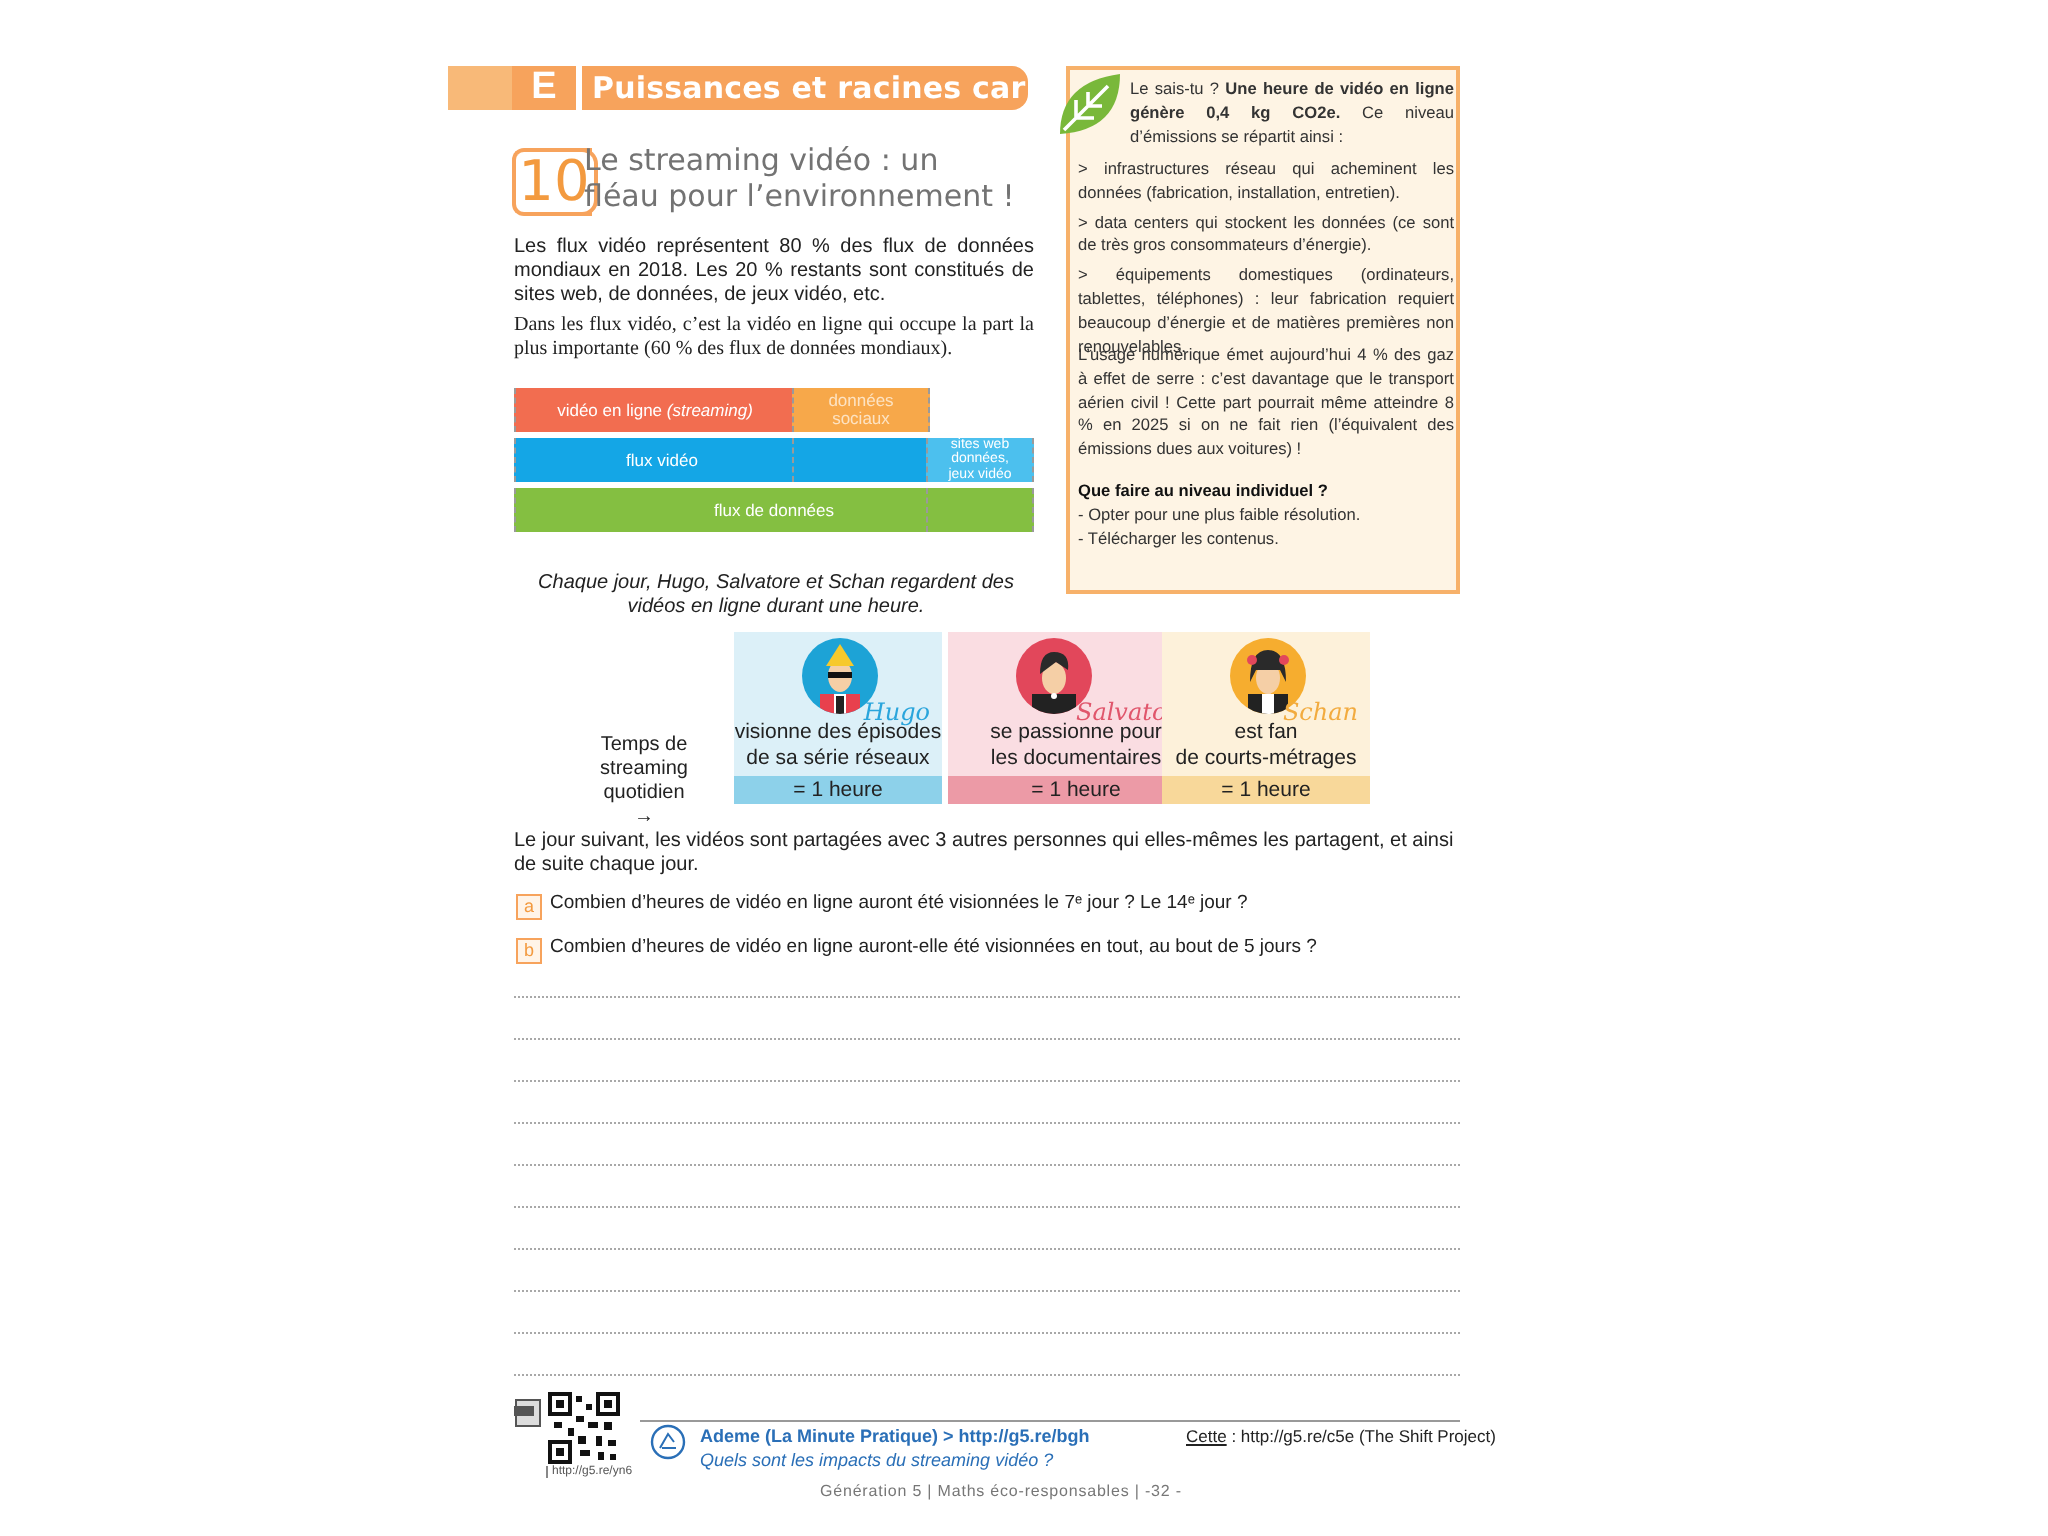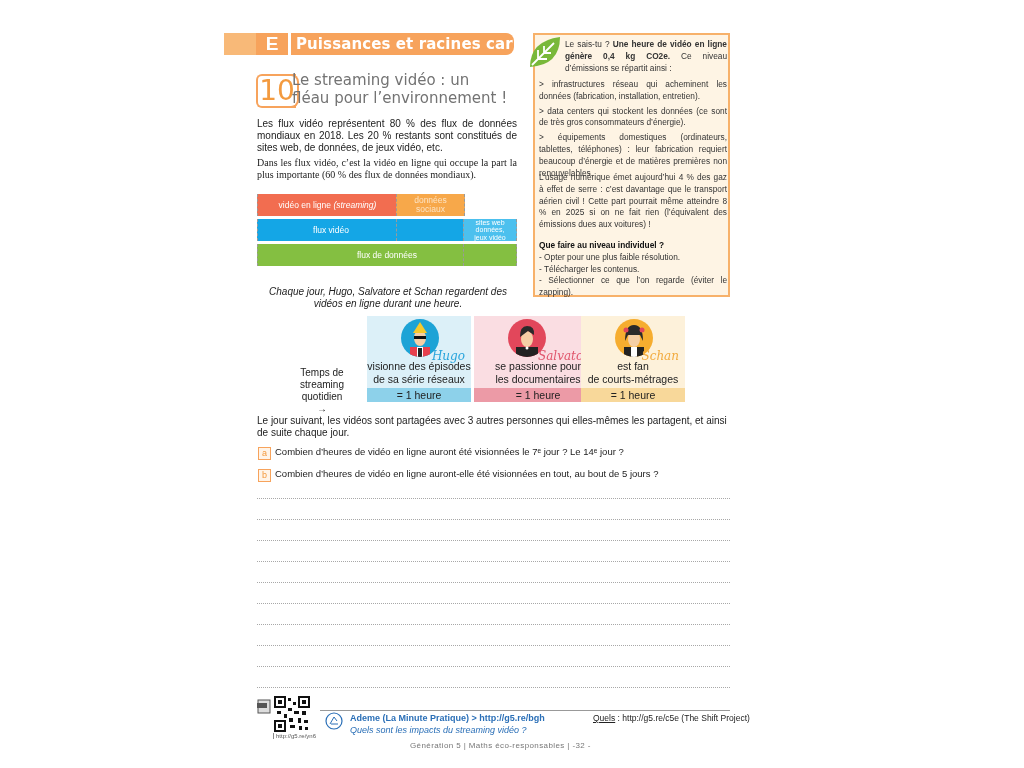--- a/index.html
+++ b/index.html
@@ -178,21 +178,20 @@
 <div class="abs side-text" style="left:539px; top:79px; width:188px;">
   <div style="margin-bottom:3px;">&gt; infrastructures réseau qui acheminent les données (fabrication, installation, entretien).</div>
   <div style="margin-bottom:3px;">&gt; data centers qui stockent les données (ce sont de très gros consommateurs d’énergie).</div>
   <div>&gt; équipements domestiques (ordinateurs, tablettes, téléphones) : leur fabrication requiert beaucoup d’énergie et de matières premières non renouvelables.</div>
 </div>
 <div class="abs side-text" style="left:539px; top:172px; width:188px;">L’usage numérique émet aujourd’hui 4 % des gaz à effet de serre : c’est davantage que le transport aérien civil ! Cette part pourrait même atteindre 8 % en 2025 si on ne fait rien (l’équivalent des émissions dues aux voitures) !</div>
 <div class="abs side-text" style="left:539px; top:240px; width:188px;">
   <div style="font-weight:bold; color:#111;">Que faire au niveau individuel ?</div>
   <div>- Opter pour une plus faible résolution.</div>
   <div>- Télécharger les contenus.</div>
-  <div>- Sélectionner ce que l’on regarde (éviter le zapping).</div>
 </div>
 
 <div class="abs" style="left:257px; top:698px; width:16px; height:16px;">
   <svg width="16" height="16" viewBox="0 0 16 16">
       <rect x="1" y="2" width="12" height="13" fill="#ddd" stroke="#555"></rect>
       <rect x="0" y="5" width="10" height="5" fill="#555"></rect>
     </svg>
 </div>
 <div class="abs" style="left:274px; top:696px; width:36px; height:36px;">
   <svg width="36" height="36" viewBox="0 0 36 36">
@@ -223,15 +222,15 @@
 <div class="abs" style="left:320px; top:710px; width:410px; border-top:1px solid #999;"></div>
 <div class="abs" style="left:325px; top:712px; width:18px; height:18px;">
   <svg width="18" height="18" viewBox="0 0 18 18">
       <circle cx="9" cy="9" r="8" fill="none" stroke="#2a6fb7" stroke-width="1.2"></circle>
       <path d="M5 12 L9 5 L12 9 M6 12 L13 12" stroke="#2a6fb7" stroke-width="1" fill="none"></path>
     </svg>
 </div>
 <div class="abs footer-link" style="left:350px; top:713px; font-weight:bold;">Ademe (La Minute Pratique) &gt; http://g5.re/bgh</div>
 <div class="abs footer-link" style="left:350px; top:725px; font-style:italic;">Quels sont les impacts du streaming vidéo ?</div>
 <div class="abs" style="left:593px; top:713px; font-size:8.5px; color:#222;">
-  <u>Quels</u><span> : http://g5.re/c5e (The Shift Project)</span>
+  <u>Cette</u><span> : http://g5.re/c5e (The Shift Project)</span>
 </div>
 <div class="abs" style="left:410px; top:741px; font-size:8px; color:#777; letter-spacing:0.4px;">Génération 5 | Maths éco-responsables |  -32 -</div>
 
 </body></html>

